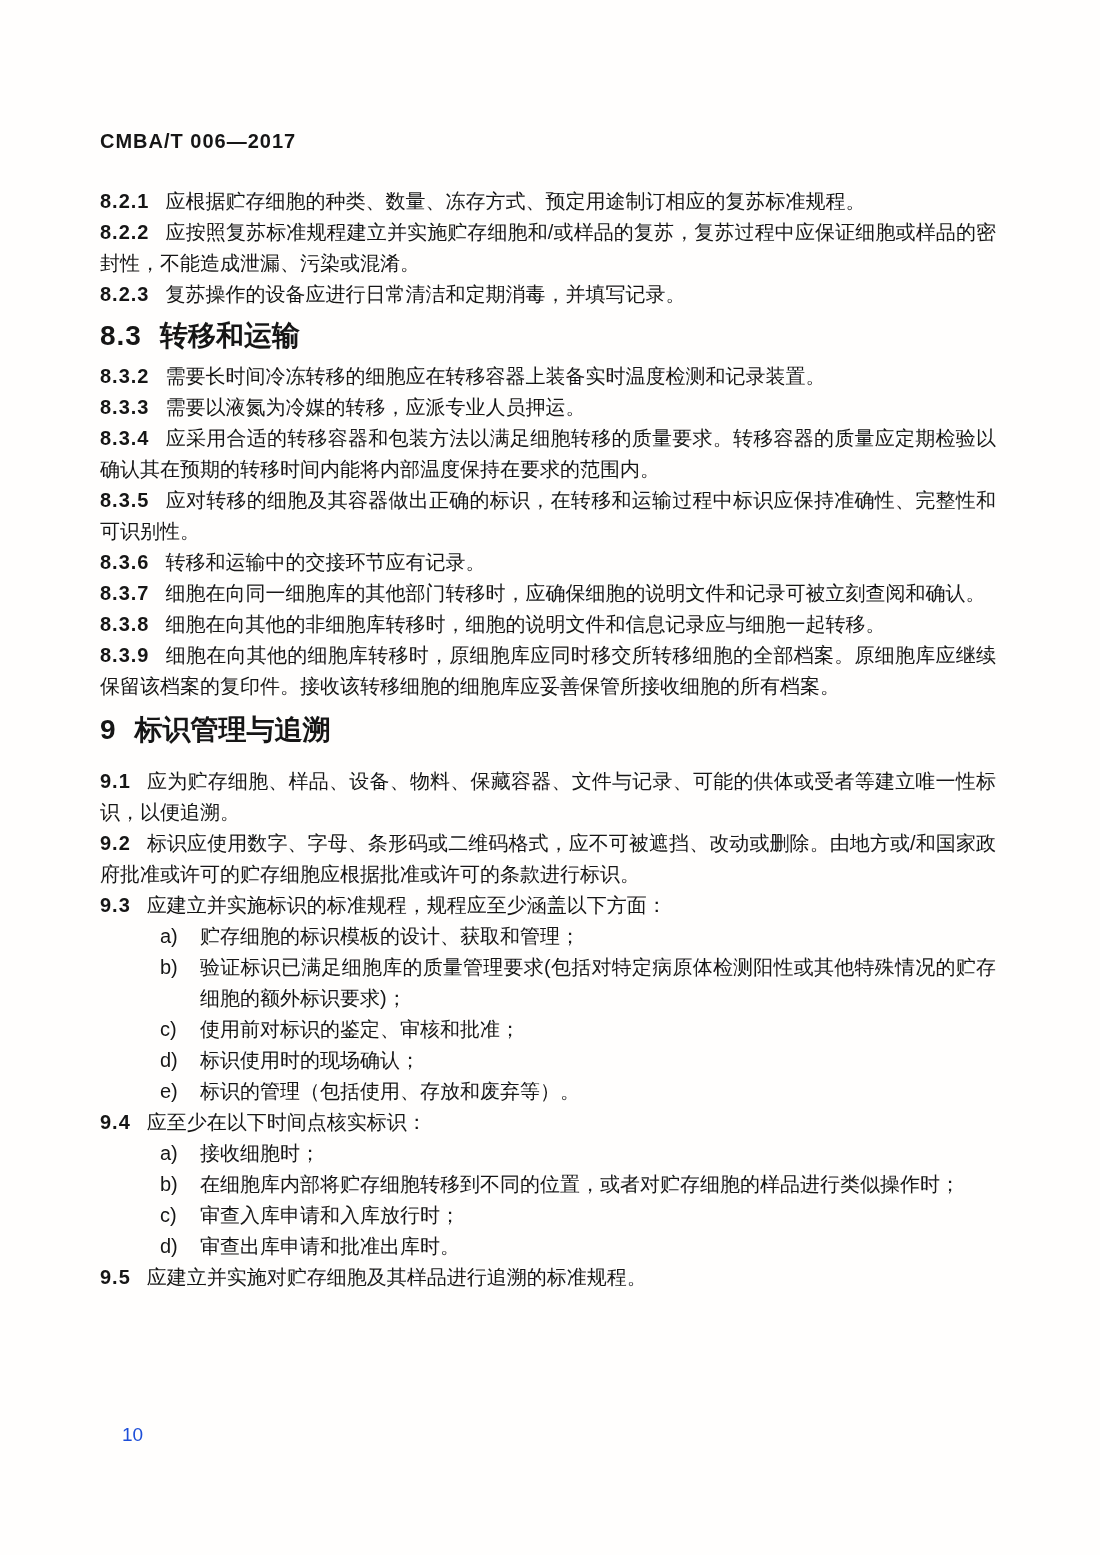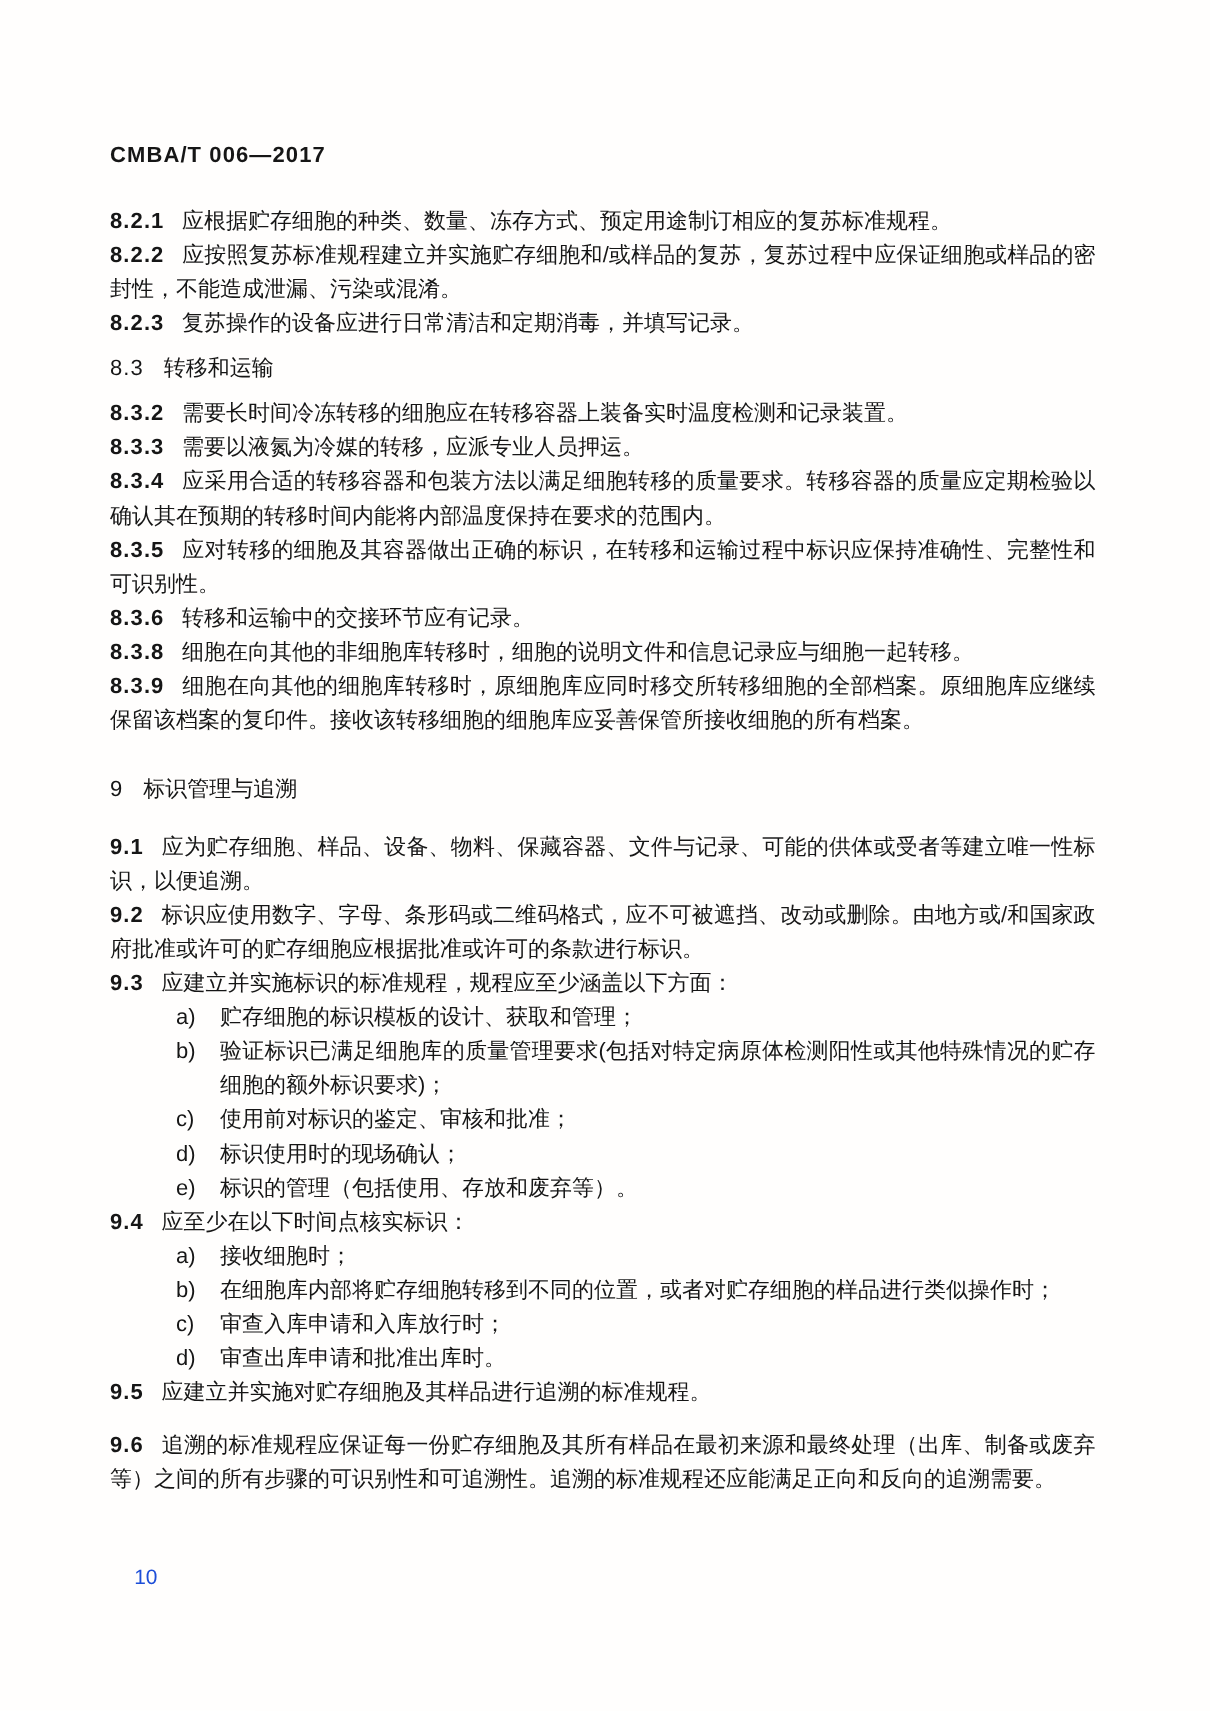--- a/index.html
+++ b/index.html
@@ -33,26 +33,26 @@
     line-height: 31px;
     text-align: justify;
   }
   .clause .num {
     font-weight: bold;
     letter-spacing: 1px;
     margin-right: 16px;
     white-space: nowrap;
   }
   .heading-l2, .heading-l1 {
-    font-size: 20px;
+    font-size: 28px;
     line-height: 31px;
-    font-weight: normal;
+    font-weight: bold;
   }
   .heading-l2 { margin: 10px 0 10px 0; }
-  .heading-l1 { margin: 32px 0 21px 0; }
+  .heading-l1 { margin: 12px 0 21px 0; }
   .heading-l2 .num, .heading-l1 .num {
     margin-right: 18px;
     letter-spacing: 1px;
   }
   .item {
     display: flex;
     font-size: 20px;
     line-height: 31px;
     margin: 0;
   }
@@ -93,20 +93,21 @@
   <p class="clause"><span class="num">8.3.2</span><span>需要长时间冷冻转移的细胞应在转移容器上装备实时温度检测和记录装置。</span></p>
 
   <p class="clause"><span class="num">8.3.3</span><span>需要以液氮为冷媒的转移，应派专业人员押运。</span></p>
 
   <p class="clause"><span class="num">8.3.4</span><span>应采用合适的转移容器和包装方法以满足细胞转移的质量要求。转移容器的质量应定期检验以确认其在预期的转移时间内能将内部温度保持在要求的范围内。</span></p>
 
   <p class="clause"><span class="num">8.3.5</span><span>应对转移的细胞及其容器做出正确的标识，在转移和运输过程中标识应保持准确性、完整性和可识别性。</span></p>
 
   <p class="clause"><span class="num">8.3.6</span><span>转移和运输中的交接环节应有记录。</span></p>
 
+  <p class="clause"><span class="num">8.3.7</span><span>细胞在向同一细胞库的其他部门转移时，应确保细胞的说明文件和记录可被立刻查阅和确认。</span></p>
 
   <p class="clause"><span class="num">8.3.8</span><span>细胞在向其他的非细胞库转移时，细胞的说明文件和信息记录应与细胞一起转移。</span></p>
 
   <p class="clause"><span class="num">8.3.9</span><span>细胞在向其他的细胞库转移时，原细胞库应同时移交所转移细胞的全部档案。原细胞库应继续保留该档案的复印件。接收该转移细胞的细胞库应妥善保管所接收细胞的所有档案。</span></p>
 
   <h1 class="heading-l1"><span class="num">9</span><span>标识管理与追溯</span></h1>
 
   <p class="clause"><span class="num">9.1</span><span>应为贮存细胞、样品、设备、物料、保藏容器、文件与记录、可能的供体或受者等建立唯一性标识，以便追溯。</span></p>
 
   <p class="clause"><span class="num">9.2</span><span>标识应使用数字、字母、条形码或二维码格式，应不可被遮挡、改动或删除。由地方或/和国家政府批准或许可的贮存细胞应根据批准或许可的条款进行标识。</span></p>
@@ -155,17 +156,16 @@
       <span class="text">审查入库申请和入库放行时；</span>
     </p>
 
   <p class="item">
       <span class="letter">d)</span>
       <span class="text">审查出库申请和批准出库时。</span>
     </p>
 
   <p class="clause"><span class="num">9.5</span><span>应建立并实施对贮存细胞及其样品进行追溯的标准规程。</span></p>
 
-  <p class="clause mt16"><span class="num">9.6</span><span>追溯的标准规程应保证每一份贮存细胞及其所有样品在最初来源和最终处理（出库、制备或废弃等）之间的所有步骤的可识别性和可追溯性。追溯的标准规程还应能满足正向和反向的追溯需要。</span></p>
 
   <div class="page-number">10</div>
 
 </div>
 
 </body></html>

